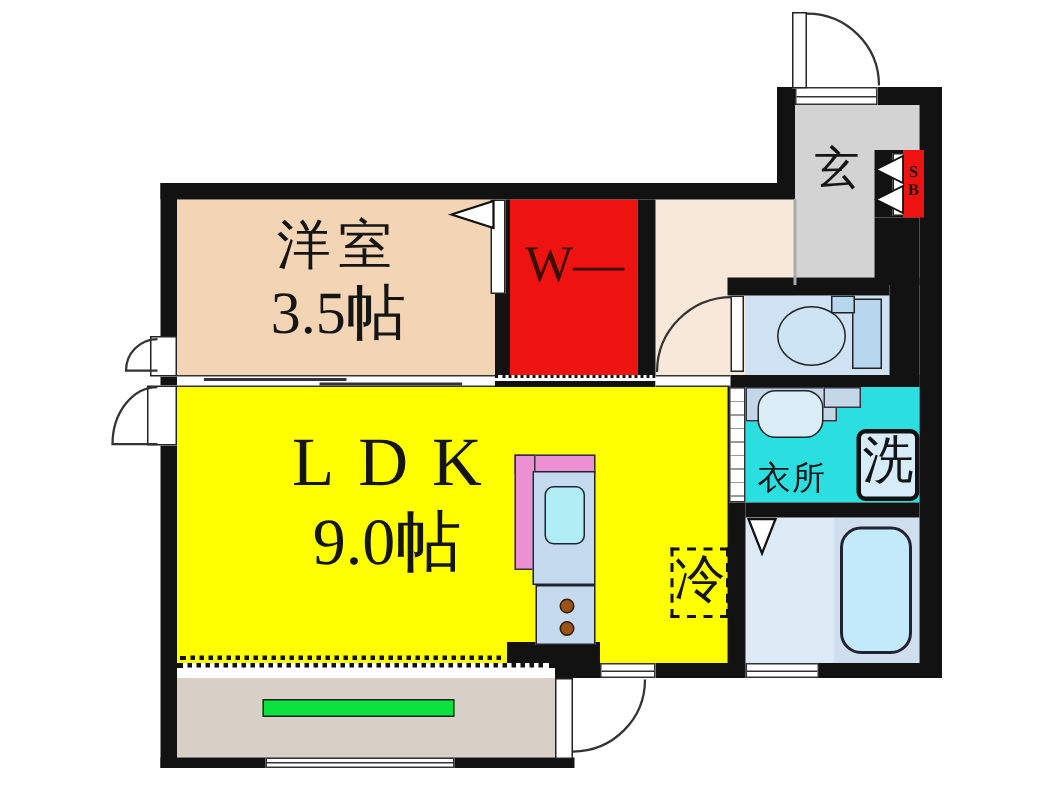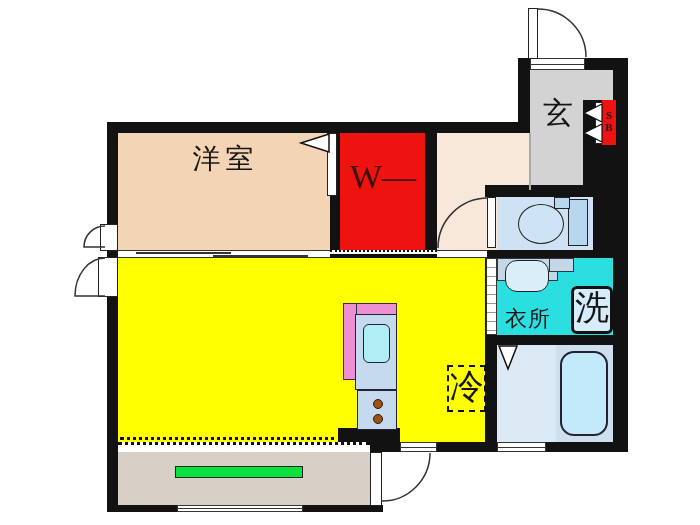--- a/index.html
+++ b/index.html
@@ -93,21 +93,21 @@
   .kit-sink-unit{left:355px;top:314px;width:42px;height:76px;background:#c5daee;border:1.5px solid #223;}
   .kit-sink{left:363px;top:324px;width:27px;height:39px;background:#aeeef4;border:1.5px solid #223;border-radius:6px;}
   .kit-stove{left:357px;top:390px;width:40px;height:40px;background:#c5daee;border:1.5px solid #223;}
   .dot{width:10px;height:10px;background:#9a5217;border:1px solid #331a00;border-radius:50%;}
   .dot1{left:373px;top:399px;}
   .dot2{left:373px;top:414px;}
   .rei-box{left:447px;top:365px;width:39px;height:47px;border:2px dashed #111;z-index:3;}
   .green-bar{left:175px;top:466px;width:128px;height:12px;background:#0ae240;border:1.5px solid #222;z-index:3;}
 
   
-  .l-yoshitsu{left:128px;top:145px;width:195px;font-size:28px;letter-spacing:5px;}
+  .l-yoshitsu{left:128px;top:145px;width:195px;font-size:36px;letter-spacing:5px;}
   .l-yoshitsu-size{left:118px;top:189px;width:215px;font-size:40px;}
   .l-wcl1{left:338px;top:160px;width:90px;font-size:34px;color:#3a1000;}
   .l-wcl2{left:338px;top:205px;width:90px;font-size:34px;letter-spacing:8px;color:#3a1000;}
   .l-ldk{left:118px;top:285px;width:280px;font-size:46px;letter-spacing:16px;padding-left:16px;}
   .l-ldk-size{left:118px;top:340px;width:280px;font-size:44px;}
   .l-genkan{left:538px;top:98px;width:40px;font-size:30px;}
   .l-senmen1{left:498px;top:283px;width:78px;font-size:22px;letter-spacing:1px;}
   .l-senmen2{left:498px;top:308px;width:60px;font-size:22px;letter-spacing:1px;}
   .l-sen{left:571px;top:291px;width:42px;font-size:34px;}
   .l-rei{left:447px;top:370px;width:39px;font-size:34px;}
@@ -207,19 +207,22 @@
     <path d="M 430 453 A 48 48 0 0 1 382 501" fill="none" stroke="#333" stroke-width="1.5"></path>
     <path d="M 105 226 A 21 21 0 0 0 84 247 L 105 247" fill="none" stroke="#333" stroke-width="1.5"></path>
     <path d="M 105 258 A 30 38 0 0 0 75 296 L 105 296" fill="none" stroke="#333" stroke-width="1.5"></path>
     <path d="M 301 143 L 329 134 L 329 152 Z" fill="#fff" stroke="#111" stroke-width="1.5"></path>
     <path d="M 584 113 L 602 104 L 602 122 Z" fill="#fff" stroke="#111" stroke-width="1.2"></path>
     <path d="M 584 133 L 602 124 L 602 142 Z" fill="#fff" stroke="#111" stroke-width="1.2"></path>
     <path d="M 499 346 L 517 346 L 508 369 Z" fill="#fff" stroke="#111" stroke-width="1.5"></path>
   </svg>
 
   <div class="lbl l-yoshitsu">洋室</div>
+  <div class="lbl l-yoshitsu-size">3.5帖</div>
   <div class="lbl l-wcl1">W―</div>
+  <div class="lbl l-ldk">LDK</div>
+  <div class="lbl l-ldk-size">9.0帖</div>
   <div class="lbl l-genkan">玄</div>
   <div class="lbl l-senmen2">衣所</div>
   <div class="lbl l-sen">洗</div>
   <div class="lbl l-rei">冷</div>
 
 </div>
 
 </body></html>

